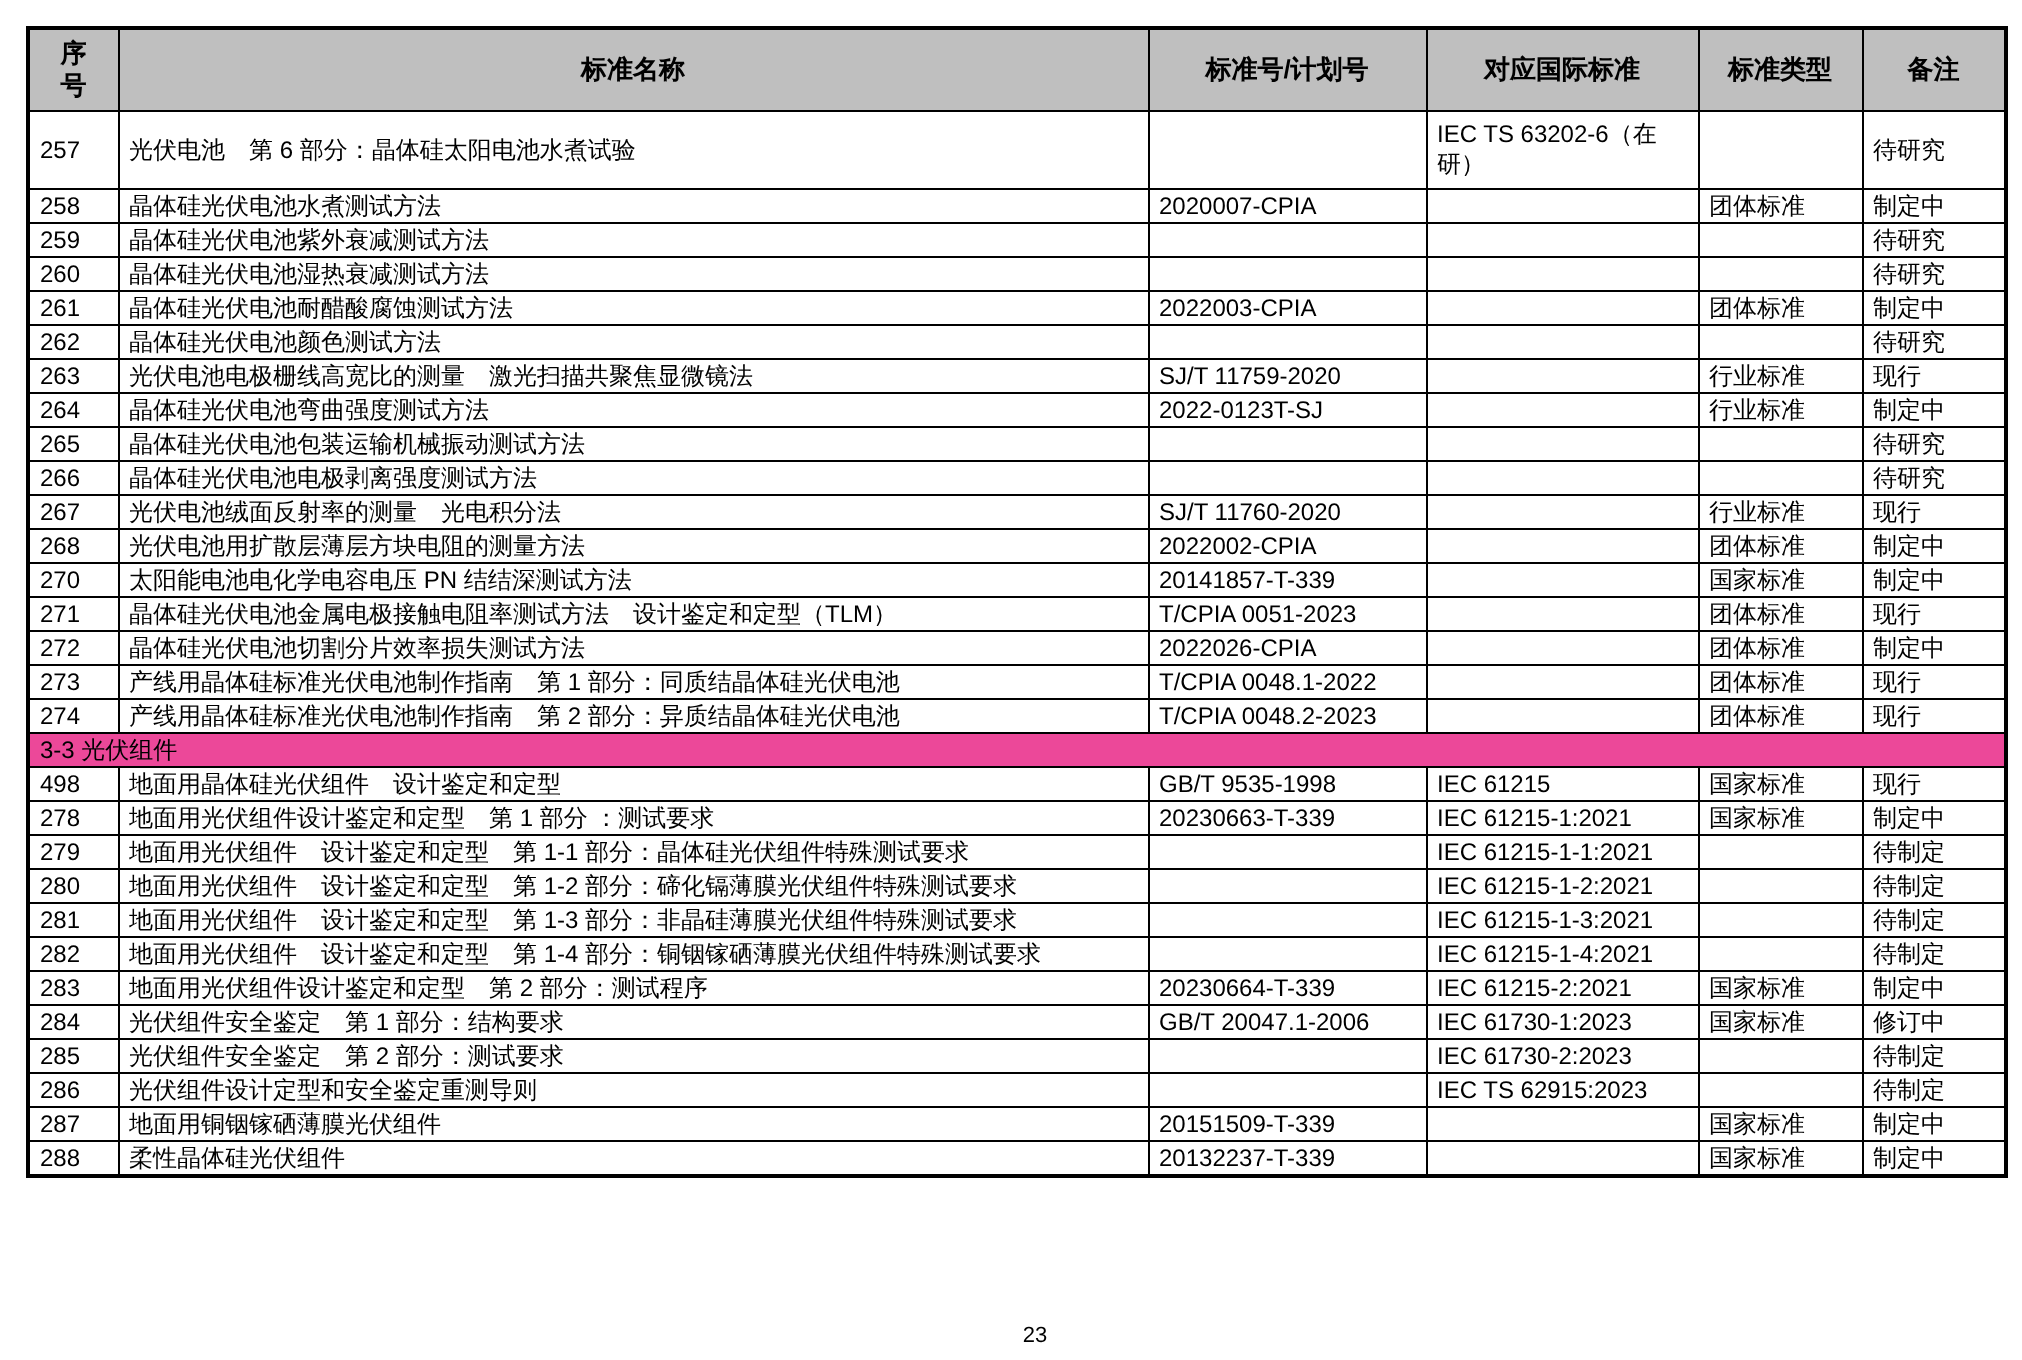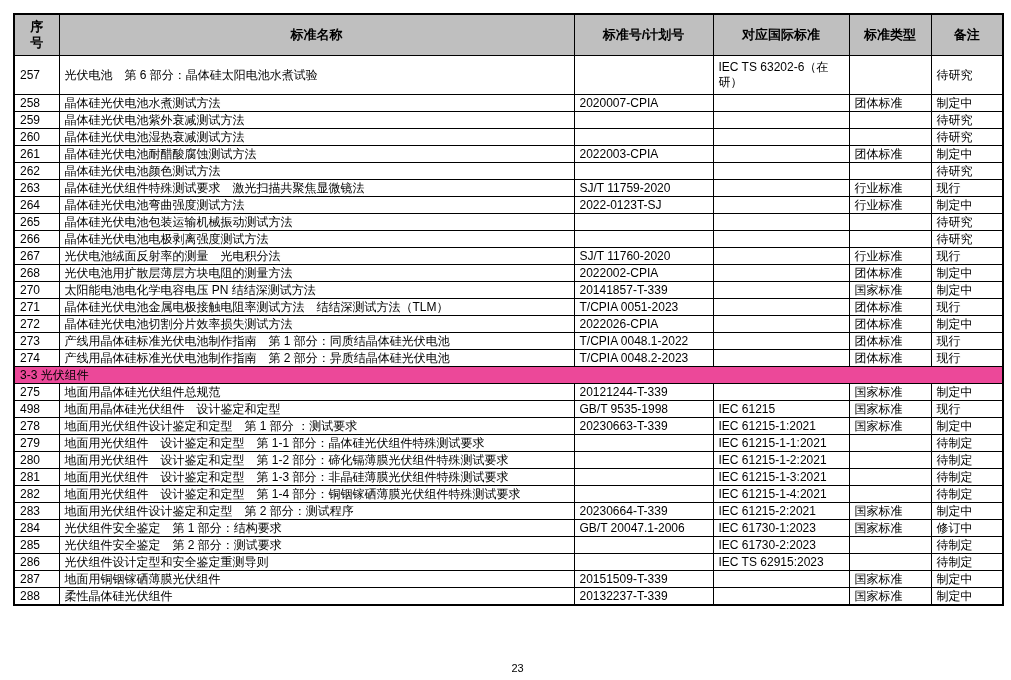--- a/index.html
+++ b/index.html
@@ -135,21 +135,21 @@
         <tr>
           <td class="col-no">262</td>
           <td class="col-name">晶体硅光伏电池颜色测试方法</td>
           <td class="col-code"></td>
           <td class="col-intl"></td>
           <td class="col-type"></td>
           <td class="col-note">待研究</td>
         </tr>
         <tr>
           <td class="col-no">263</td>
-          <td class="col-name">晶体硅光伏组件特殊测试要求　激光扫描共聚焦显微镜法</td>
+          <td class="col-name">光伏电池电极栅线高宽比的测量　激光扫描共聚焦显微镜法</td>
           <td class="col-code">SJ/T 11759-2020</td>
           <td class="col-intl"></td>
           <td class="col-type">行业标准</td>
           <td class="col-note">现行</td>
         </tr>
         <tr>
           <td class="col-no">264</td>
           <td class="col-name">晶体硅光伏电池弯曲强度测试方法</td>
           <td class="col-code">2022-0123T-SJ</td>
           <td class="col-intl"></td>
@@ -191,21 +191,21 @@
         <tr>
           <td class="col-no">270</td>
           <td class="col-name">太阳能电池电化学电容电压 PN 结结深测试方法</td>
           <td class="col-code">20141857-T-339</td>
           <td class="col-intl"></td>
           <td class="col-type">国家标准</td>
           <td class="col-note">制定中</td>
         </tr>
         <tr>
           <td class="col-no">271</td>
-          <td class="col-name">晶体硅光伏电池金属电极接触电阻率测试方法　结结深测试方法（TLM）</td>
+          <td class="col-name">晶体硅光伏电池金属电极接触电阻率测试方法　设计鉴定和定型（TLM）</td>
           <td class="col-code">T/CPIA 0051-2023</td>
           <td class="col-intl"></td>
           <td class="col-type">团体标准</td>
           <td class="col-note">现行</td>
         </tr>
         <tr>
           <td class="col-no">272</td>
           <td class="col-name">晶体硅光伏电池切割分片效率损失测试方法</td>
           <td class="col-code">2022026-CPIA</td>
           <td class="col-intl"></td>
@@ -223,28 +223,20 @@
         <tr>
           <td class="col-no">274</td>
           <td class="col-name">产线用晶体硅标准光伏电池制作指南　第 2 部分：异质结晶体硅光伏电池</td>
           <td class="col-code">T/CPIA 0048.2-2023</td>
           <td class="col-intl"></td>
           <td class="col-type">团体标准</td>
           <td class="col-note">现行</td>
         </tr>
         <tr>
           <td colspan="6" class="section">3-3 光伏组件</td>
-        </tr>
-        <tr>
-          <td class="col-no">275</td>
-          <td class="col-name">地面用晶体硅光伏组件总规范</td>
-          <td class="col-code">20121244-T-339</td>
-          <td class="col-intl"></td>
-          <td class="col-type">国家标准</td>
-          <td class="col-note">制定中</td>
         </tr>
         <tr>
           <td class="col-no">498</td>
           <td class="col-name">地面用晶体硅光伏组件　设计鉴定和定型</td>
           <td class="col-code">GB/T 9535-1998</td>
           <td class="col-intl">IEC 61215</td>
           <td class="col-type">国家标准</td>
           <td class="col-note">现行</td>
         </tr>
         <tr>

